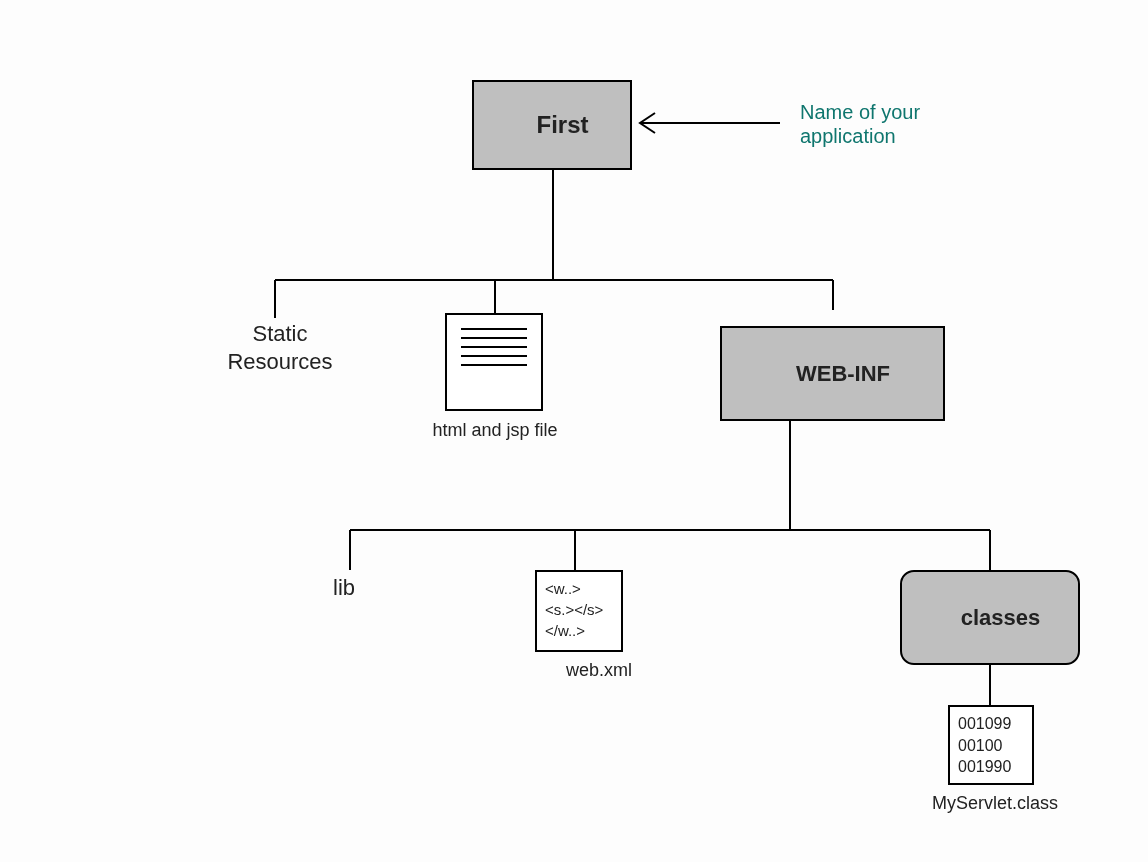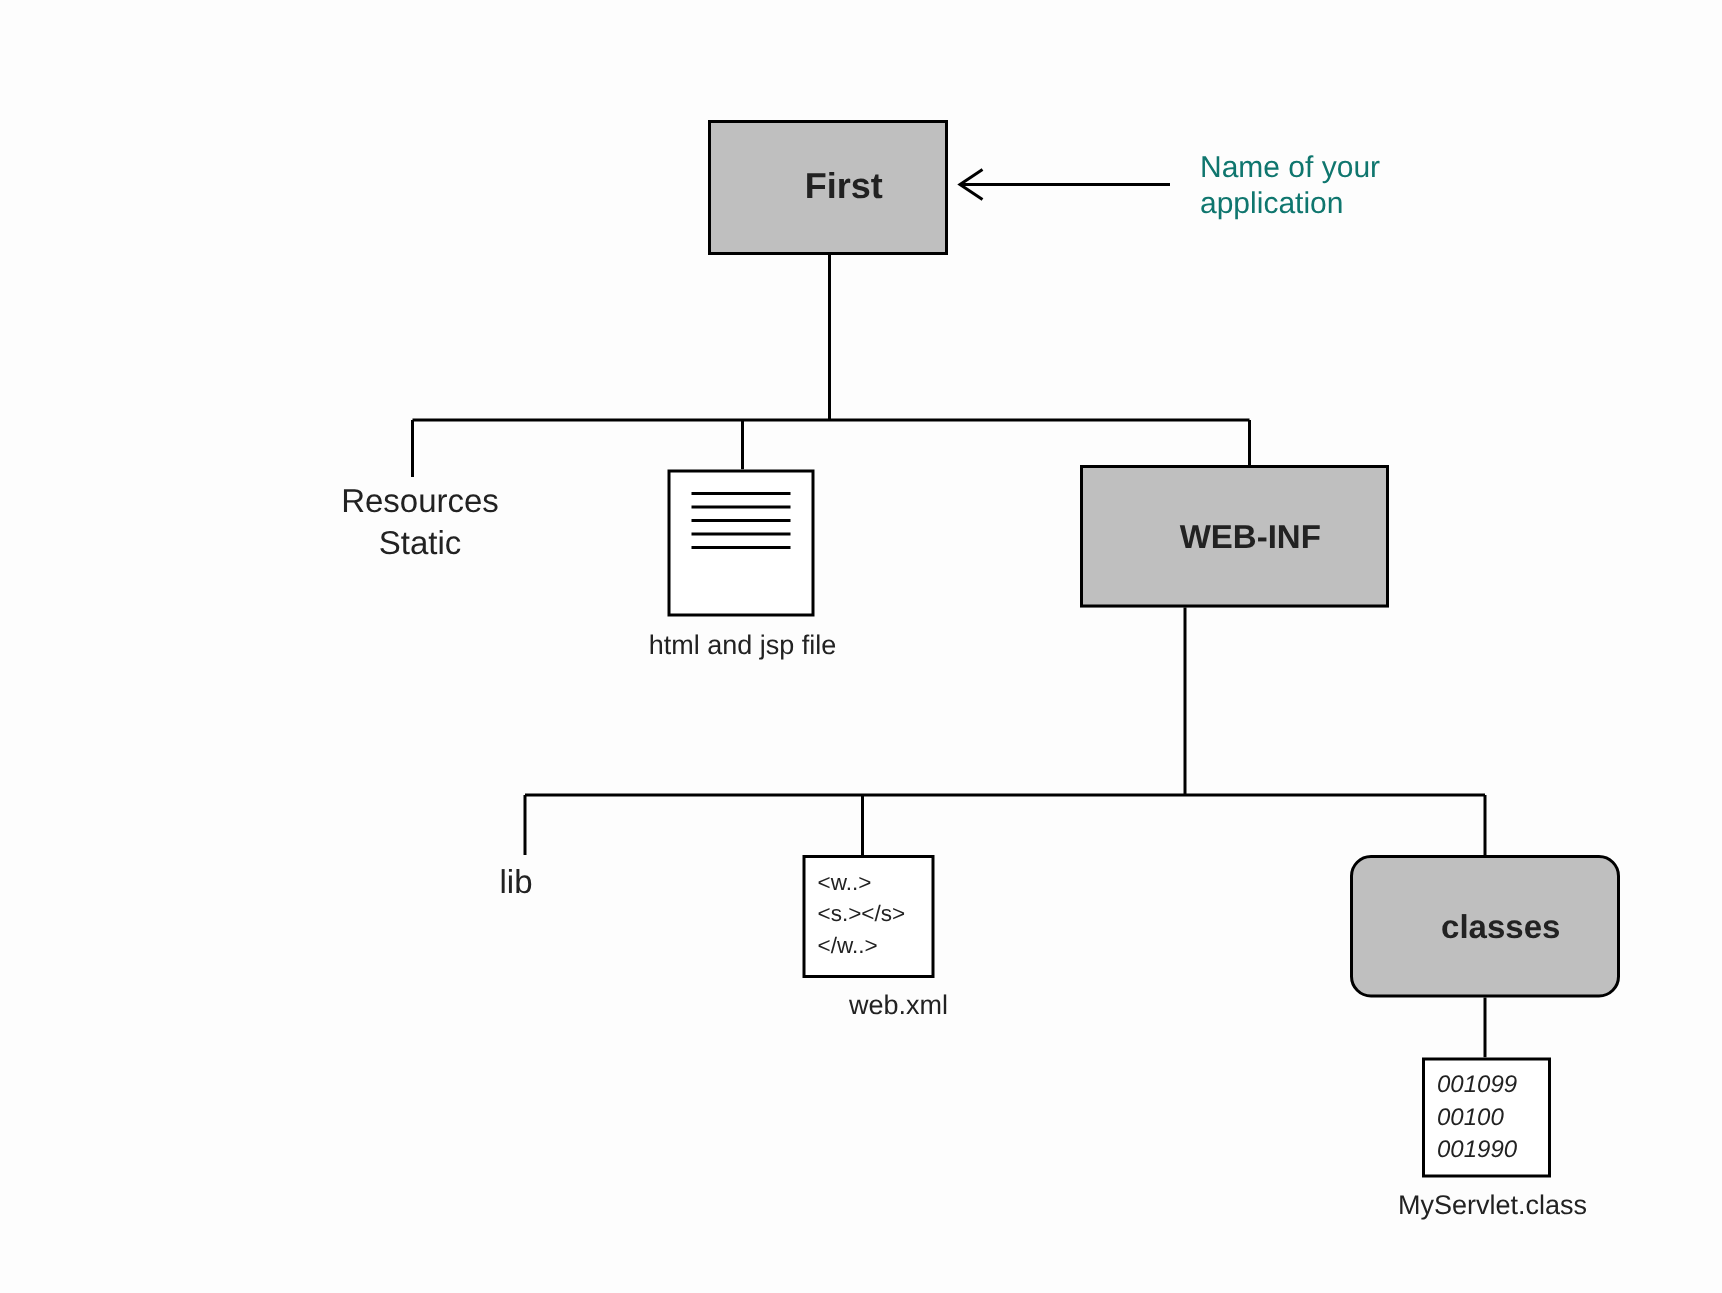--- a/index.html
+++ b/index.html
@@ -104,48 +104,48 @@
 <div class="box box-lg" style="left:472px; top:80px; width:160px; height:90px; font-size:24px;">
   <span>First</span>
 </div>
 
 <div class="annotation" style="left:800px; top:100px;">
   <div>Name of your</div>
   <div>application</div>
 </div>
 
 <div class="plain-label" style="left:165px; top:320px; width:230px;">
+  <div>Static</div>
   <div>Resources</div>
-  <div>Static</div>
 </div>
 
 <div class="file-box doc-lines" style="left:445px; top:313px; width:98px; height:98px;">
   <div></div>
     <div></div>
     <div></div>
     <div></div>
     <div></div>
 </div>
 <div class="caption" style="left:425px; top:420px; width:140px;">html and jsp file</div>
 
-<div class="box" style="left:720px; top:310px; width:206px; height:95px;">
+<div class="box" style="left:720px; top:326px; width:225px; height:95px;">
   <span>WEB-INF</span>
 </div>
 
 <div class="small-label" style="left:333px; top:575px;">lib</div>
 
 <div class="file-box xml-text" style="left:535px; top:570px; width:88px; height:82px;">
   <div>&lt;w..&gt;</div>
   <div>&lt;s.&gt;&lt;/s&gt;</div>
   <div>&lt;/w..&gt;</div>
 </div>
 <div class="caption" style="left:542px; top:660px; width:90px;text-align:right;">web.xml</div>
 
 <div class="box" style="left:900px; top:570px; width:180px; height:95px;border-radius:14px;">
   <span>classes</span>
 </div>
 
-<div class="file-box bin-text" style="left:948px; top:705px; width:86px; height:80px;font-style:italic;">
+<div class="file-box bin-text" style="left:948px; top:705px; width:86px; height:80px;">
   <div>001099</div>
   <div>00100</div>
   <div>001990</div>
 </div>
 <div class="caption" style="left:920px; top:793px; width:150px;">MyServlet.class</div>
 
 </body></html>

